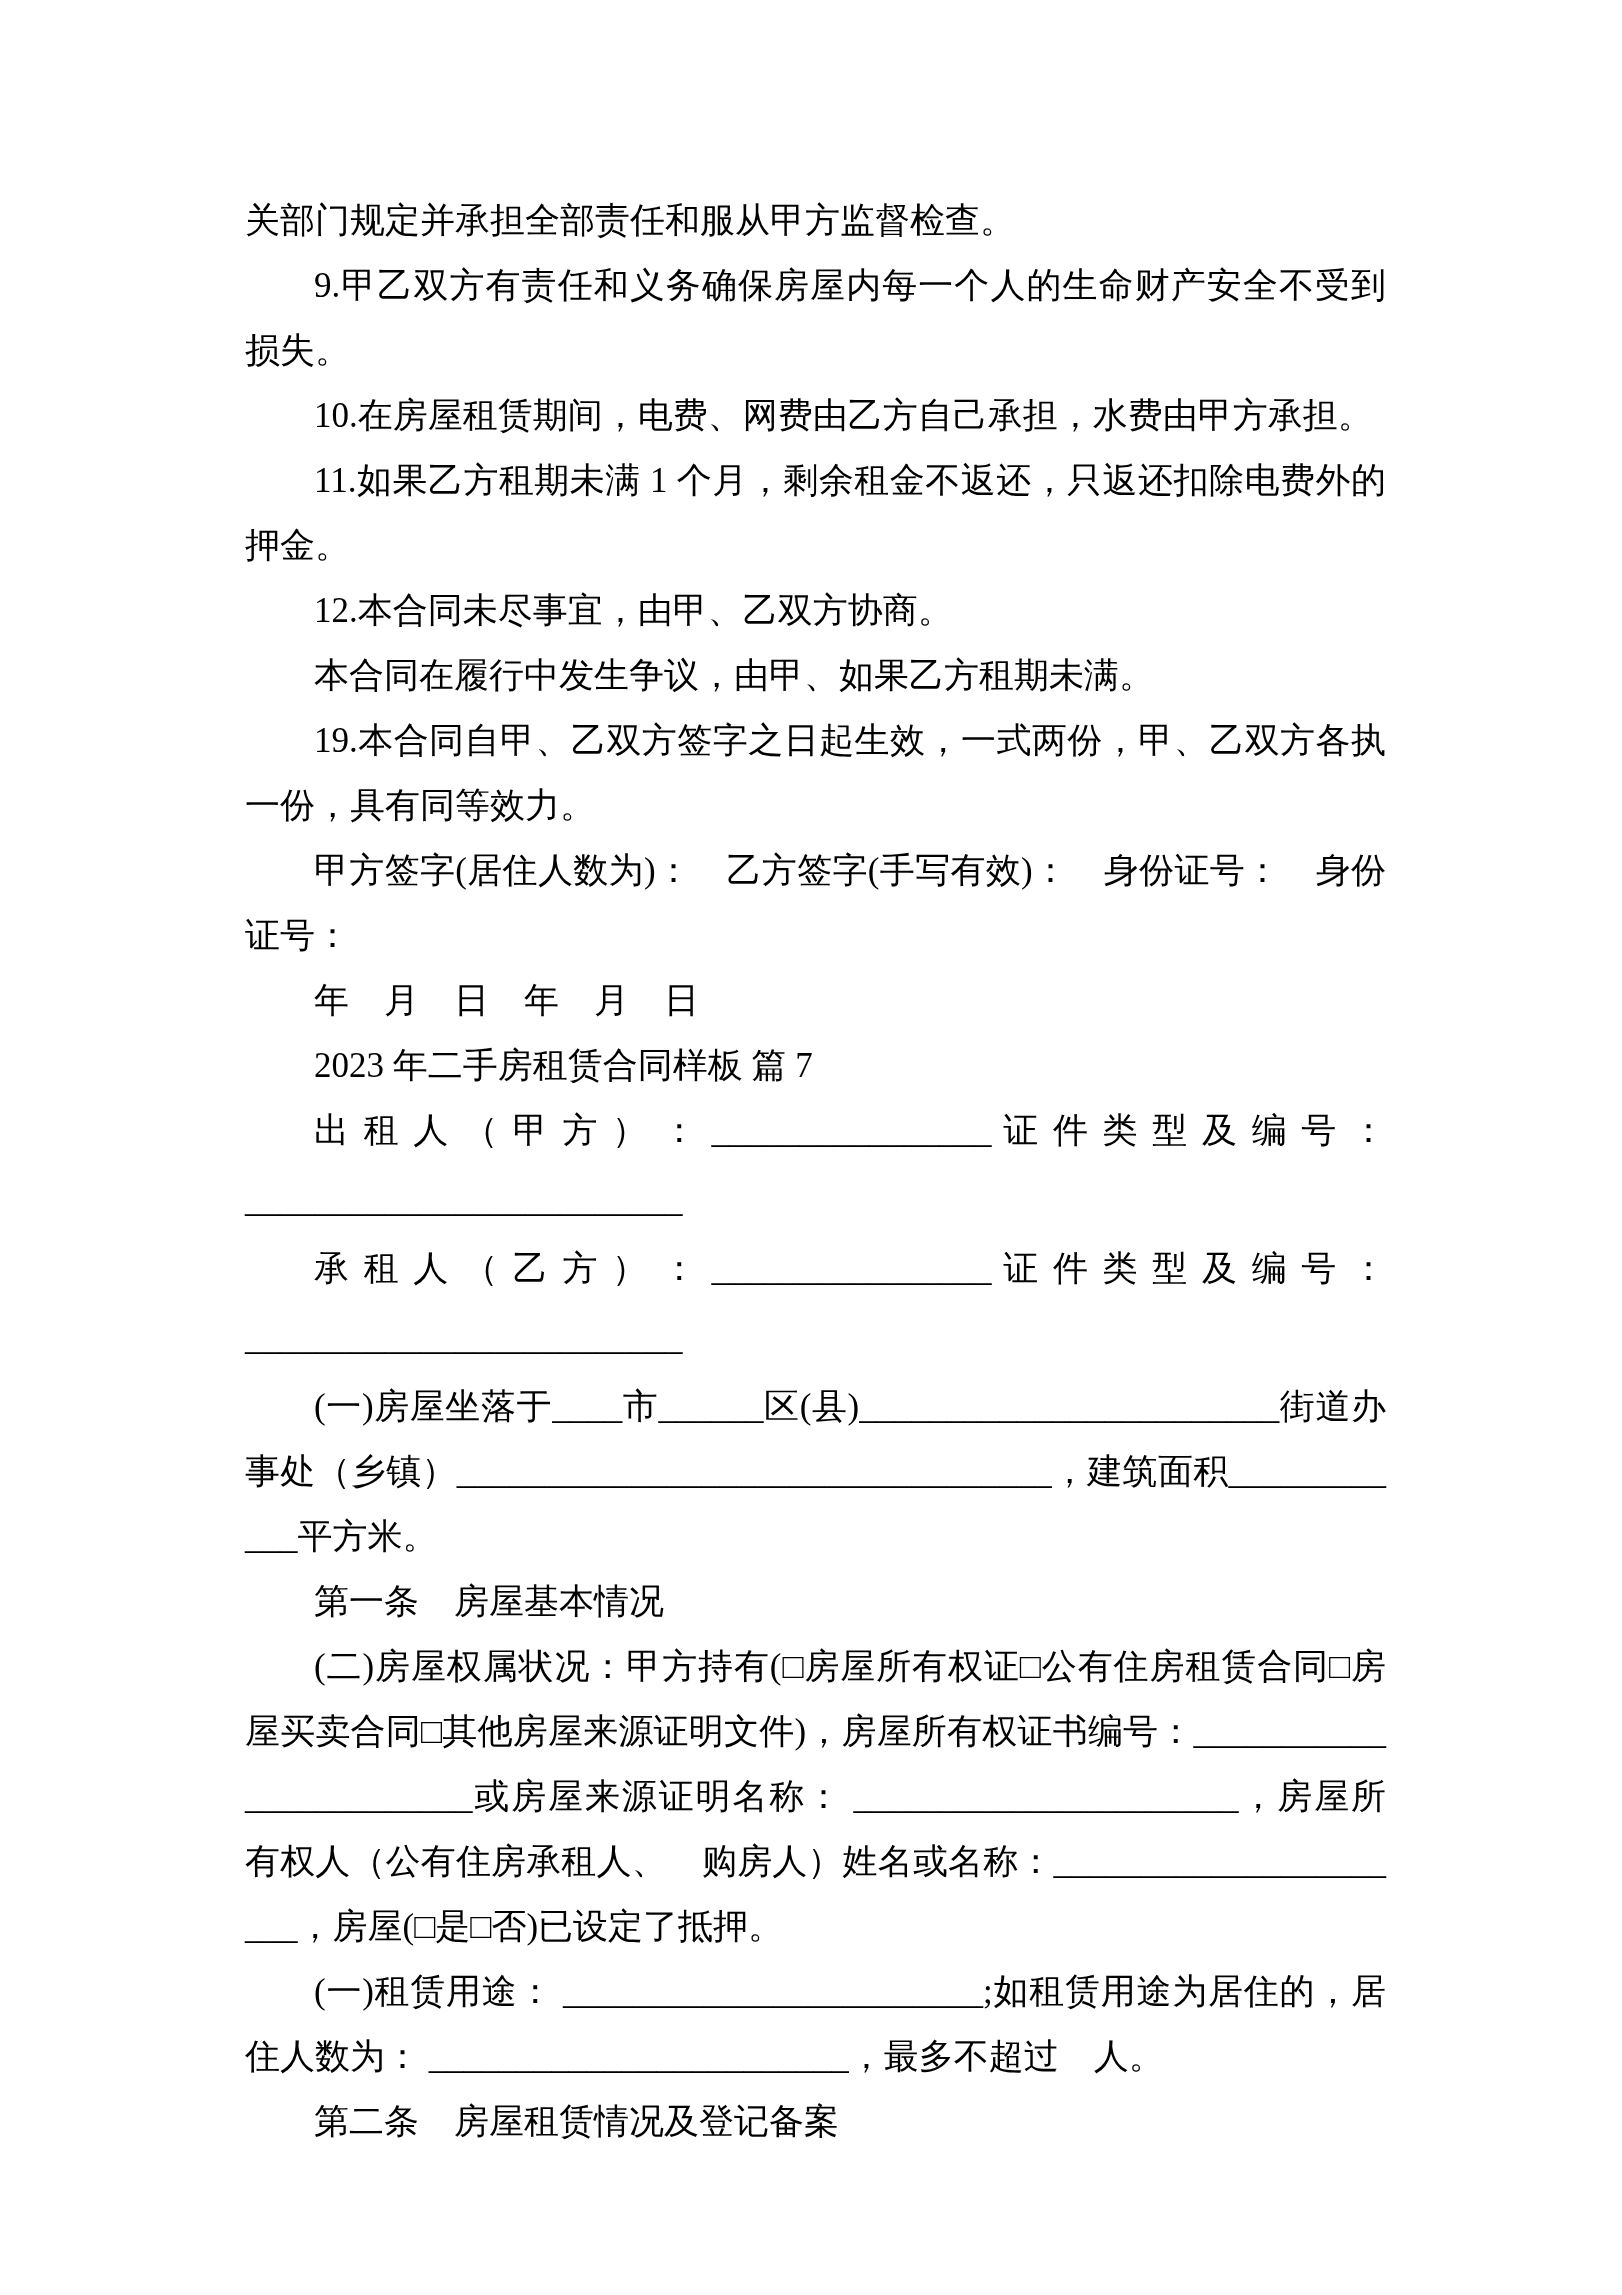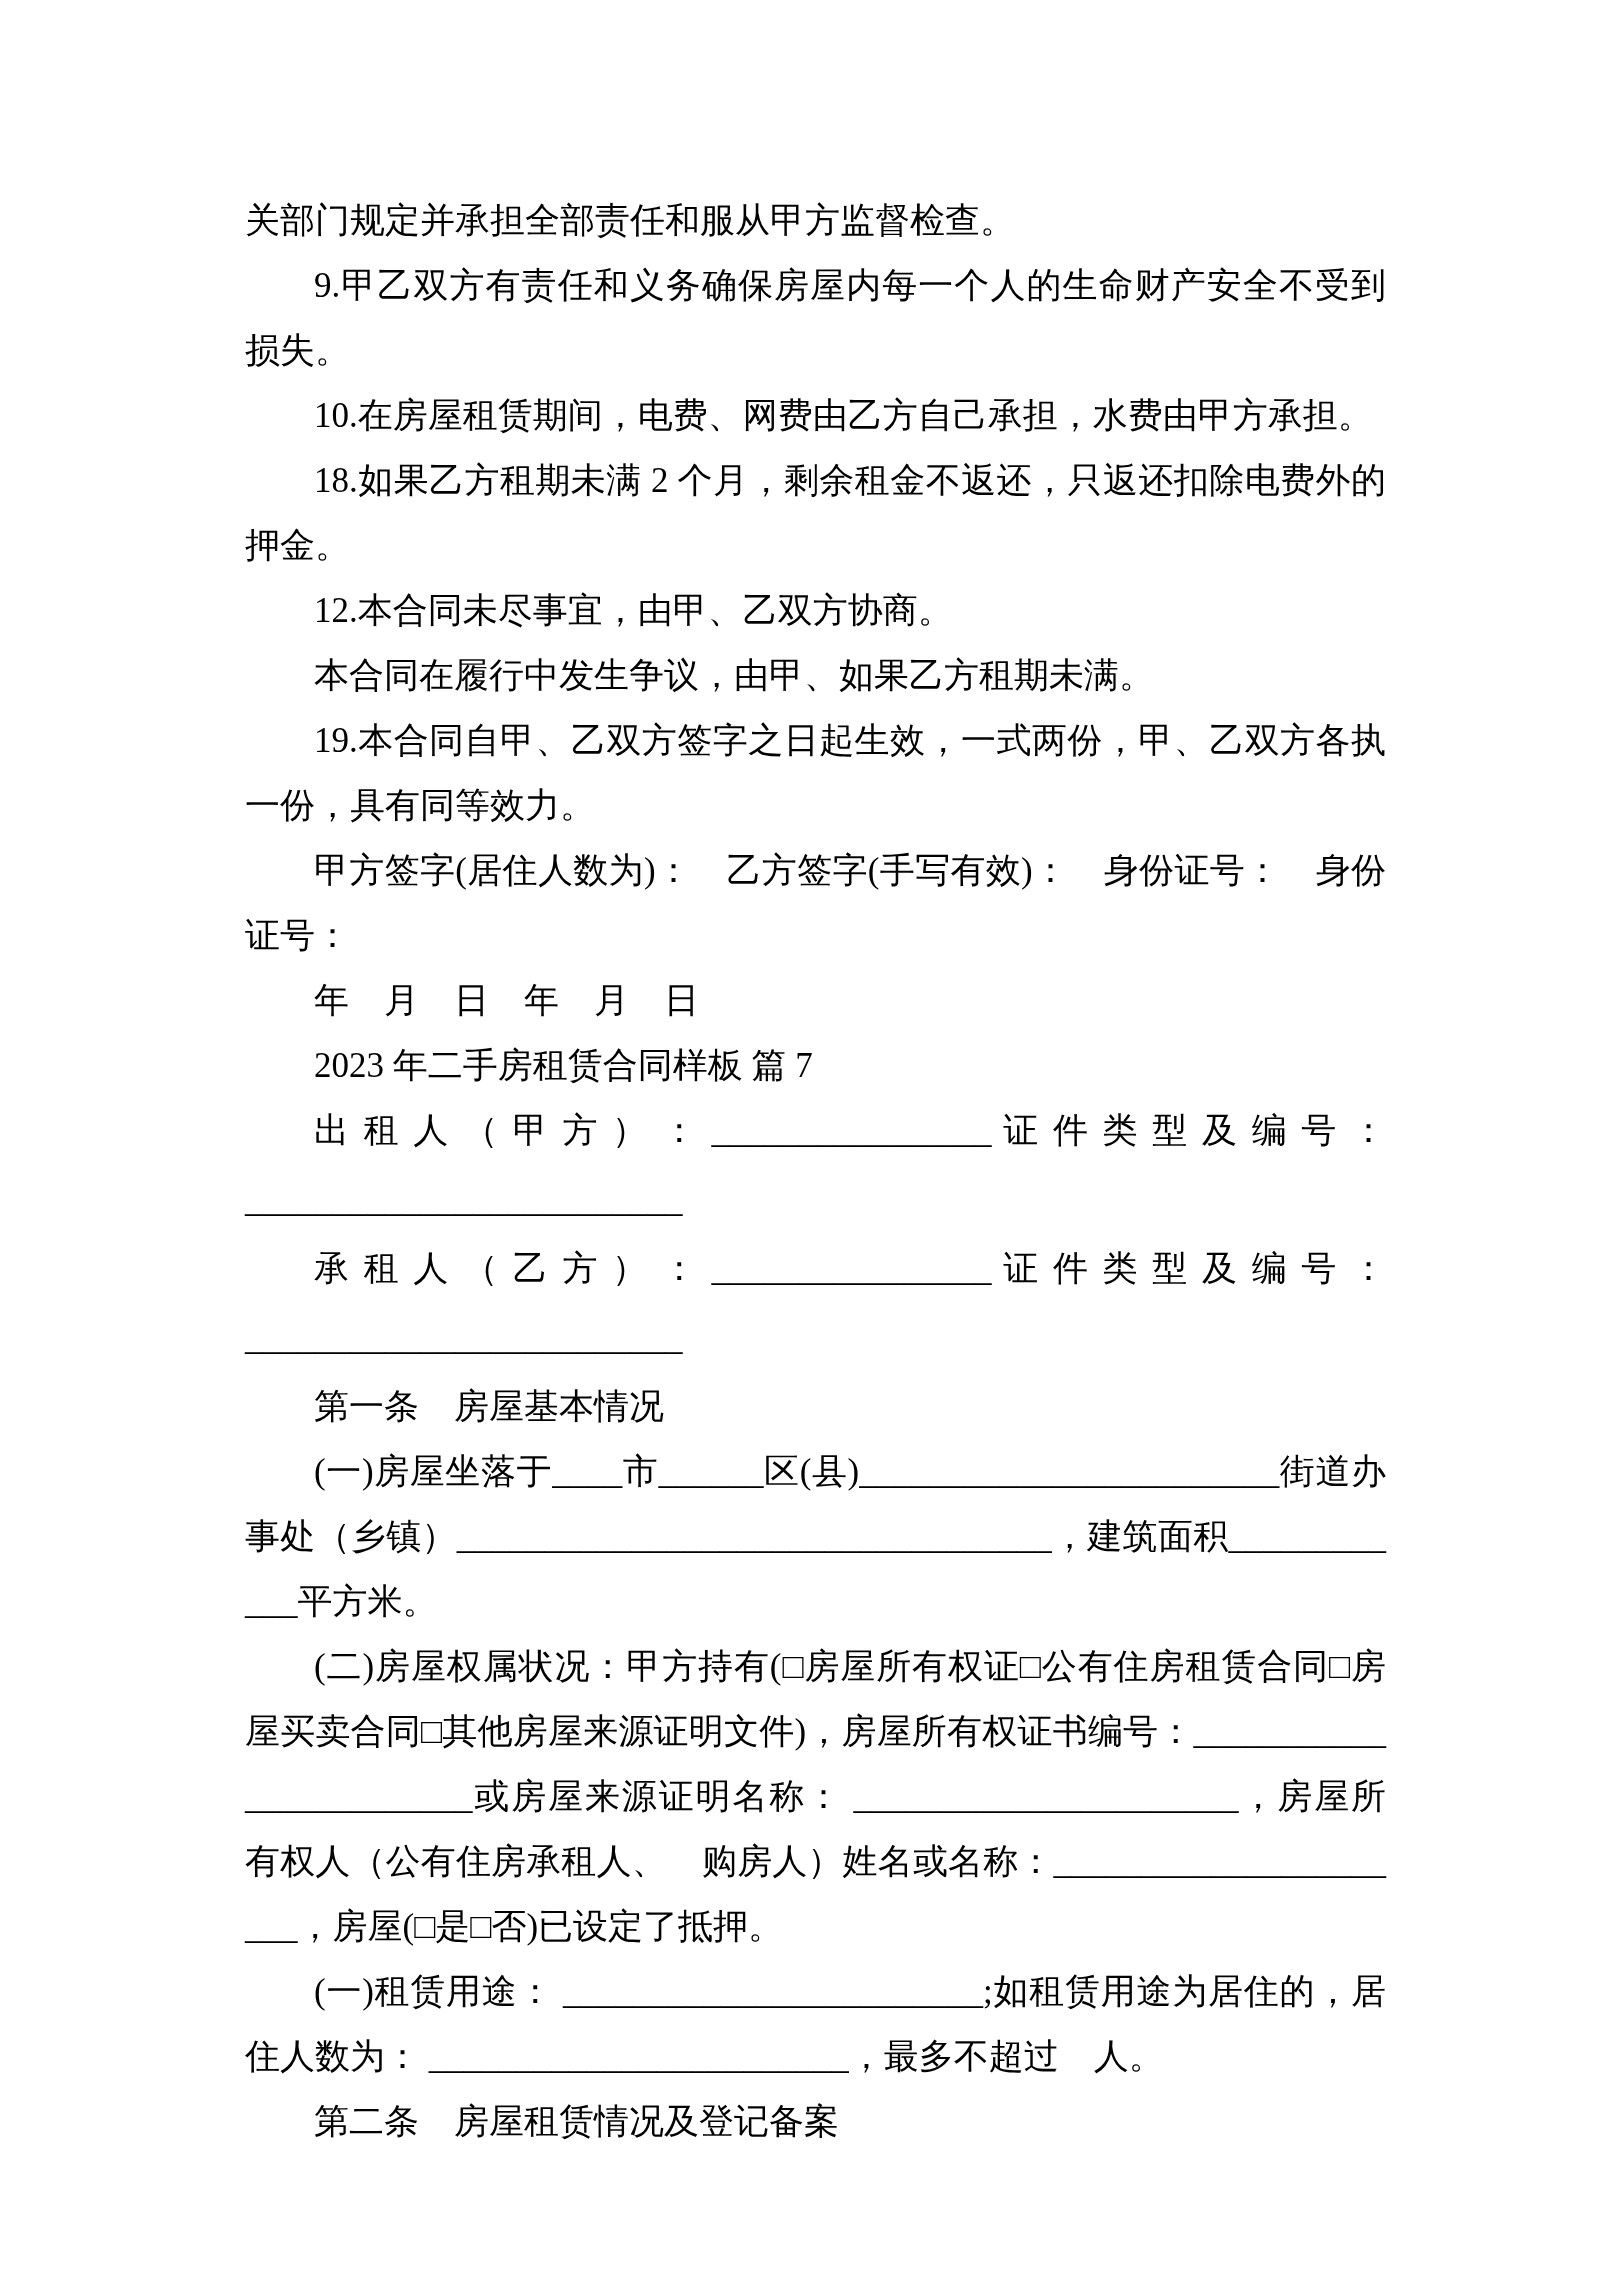--- a/index.html
+++ b/index.html
@@ -43,31 +43,31 @@
   }
 </style>
 </head>
 <body>
 
 <div class="page">
   <div class="content" id="content">
       <div class="para">关部门规定并承担全部责任和服从甲方监督检查。</div>
       <div class="para indent">9.甲乙双方有责任和义务确保房屋内每一个人的生命财产安全不受到损失。</div>
       <div class="para indent">10.在房屋租赁期间，电费、网费由乙方自己承担，水费由甲方承担。</div>
-      <div class="para indent">18.如果乙方租期未满 2 个月，剩余租金不返还，只返还扣除电费外的押金。</div>
+      <div class="para indent">11.如果乙方租期未满 1 个月，剩余租金不返还，只返还扣除电费外的押金。</div>
       <div class="para indent">12.本合同未尽事宜，由甲、乙双方协商。</div>
       <div class="para indent">本合同在履行中发生争议，由甲、如果乙方租期未满。</div>
       <div class="para indent">19.本合同自甲、乙双方签字之日起生效，一式两份，甲、乙双方各执一份，具有同等效力。</div>
       <div class="para indent">甲方签字(居住人数为)：　乙方签字(手写有效)：　身份证号：　身份证号：</div>
       <div class="para indent">年　月　日　年　月　日</div>
       <div class="para indent">2023 年二手房租赁合同样板 篇 7</div>
       <div class="para indent dist">出 租 人 （ 甲 方 ） ： ________________ 证 件 类 型 及 编 号 ：</div>
       <div class="para fill">_________________________</div>
       <div class="para indent dist">承 租 人 （ 乙 方 ） ： ________________ 证 件 类 型 及 编 号 ：</div>
       <div class="para fill">_________________________</div>
+      <div class="para indent">(一)房屋坐落于____市______区(县)________________________街道办事处（乡镇）__________________________________，建筑面积____________平方米。</div>
       <div class="para indent">第一条　房屋基本情况</div>
-      <div class="para indent">(一)房屋坐落于____市______区(县)________________________街道办事处（乡镇）__________________________________，建筑面积____________平方米。</div>
       <div class="para indent">(二)房屋权属状况：甲方持有(□房屋所有权证□公有住房租赁合同□房屋买卖合同□其他房屋来源证明文件)，房屋所有权证书编号：________________________或房屋来源证明名称： ______________________，房屋所有权人（公有住房承租人、　购房人）姓名或名称：______________________，房屋(□是□否)已设定了抵押。</div>
       <div class="para indent">(一)租赁用途： ________________________;如租赁用途为居住的，居住人数为： ________________________，最多不超过　人。</div>
       <div class="para indent">第二条　房屋租赁情况及登记备案</div>
     </div>
 </div>
 
 
 </body></html>

